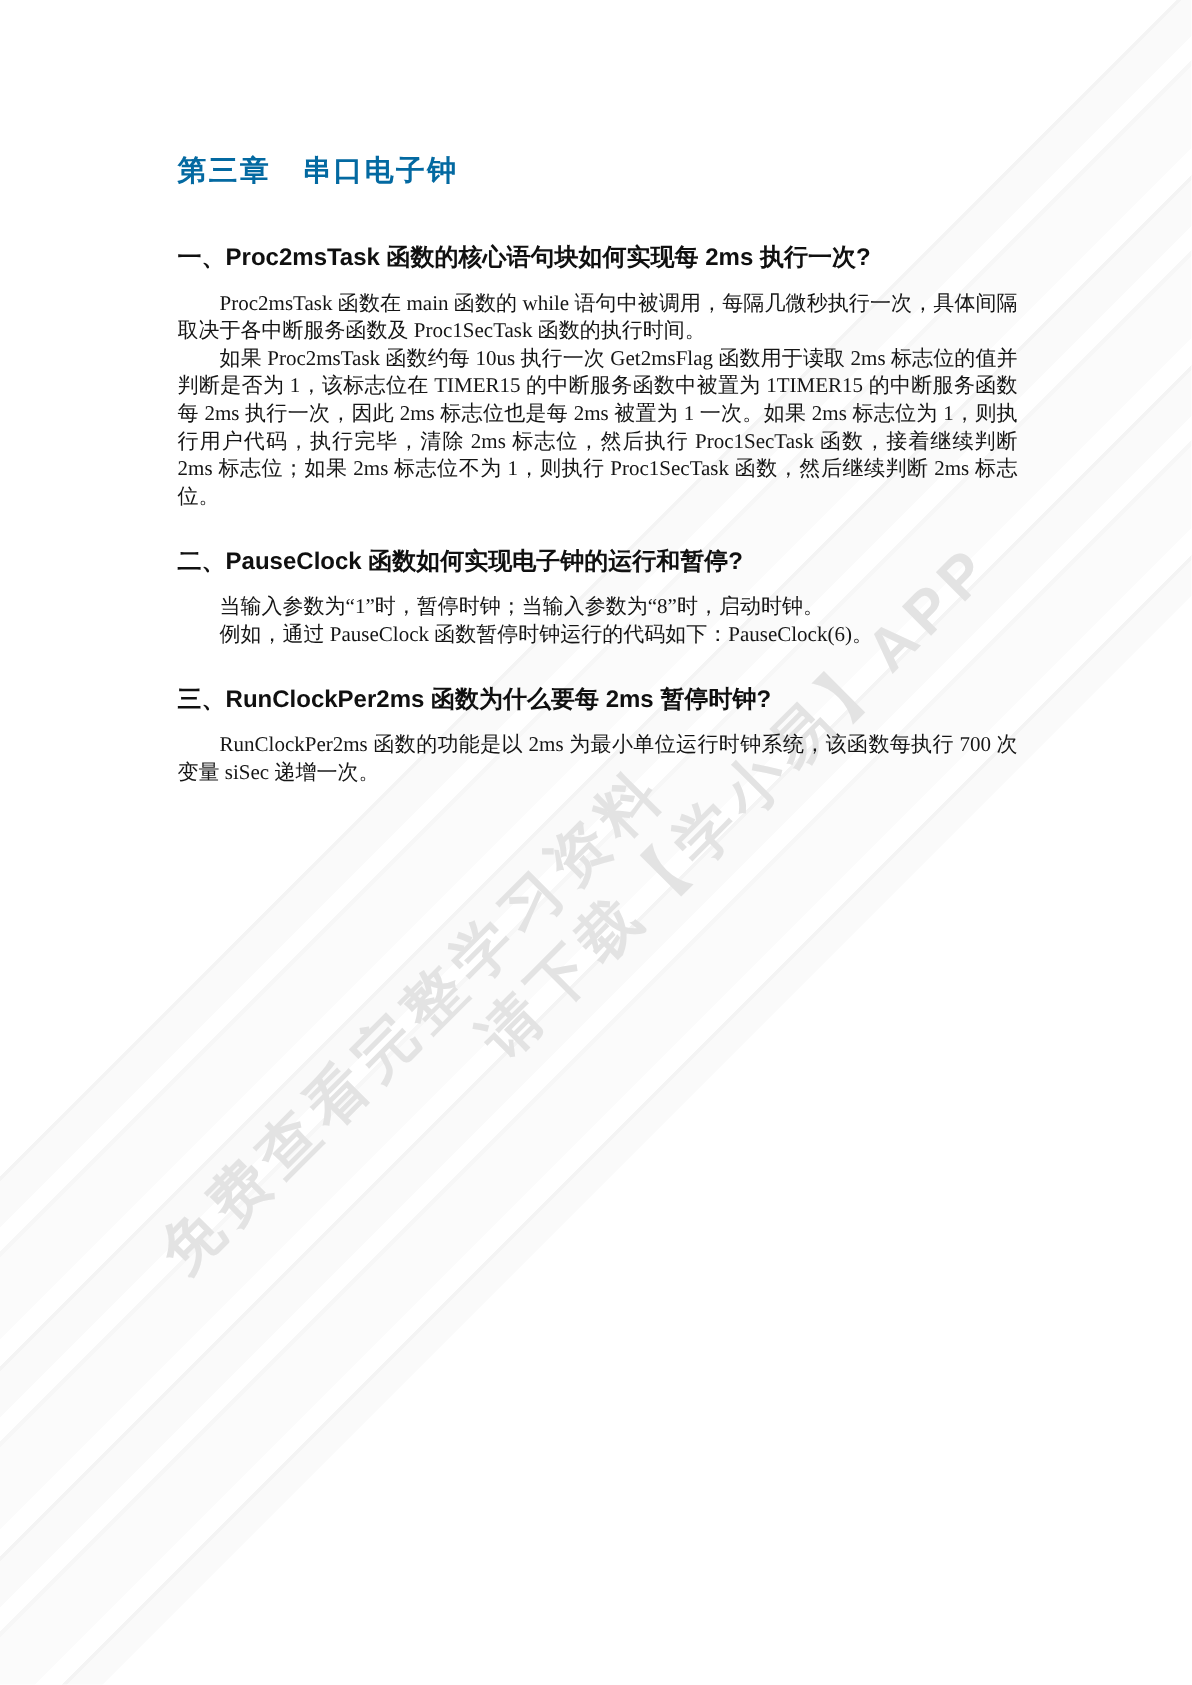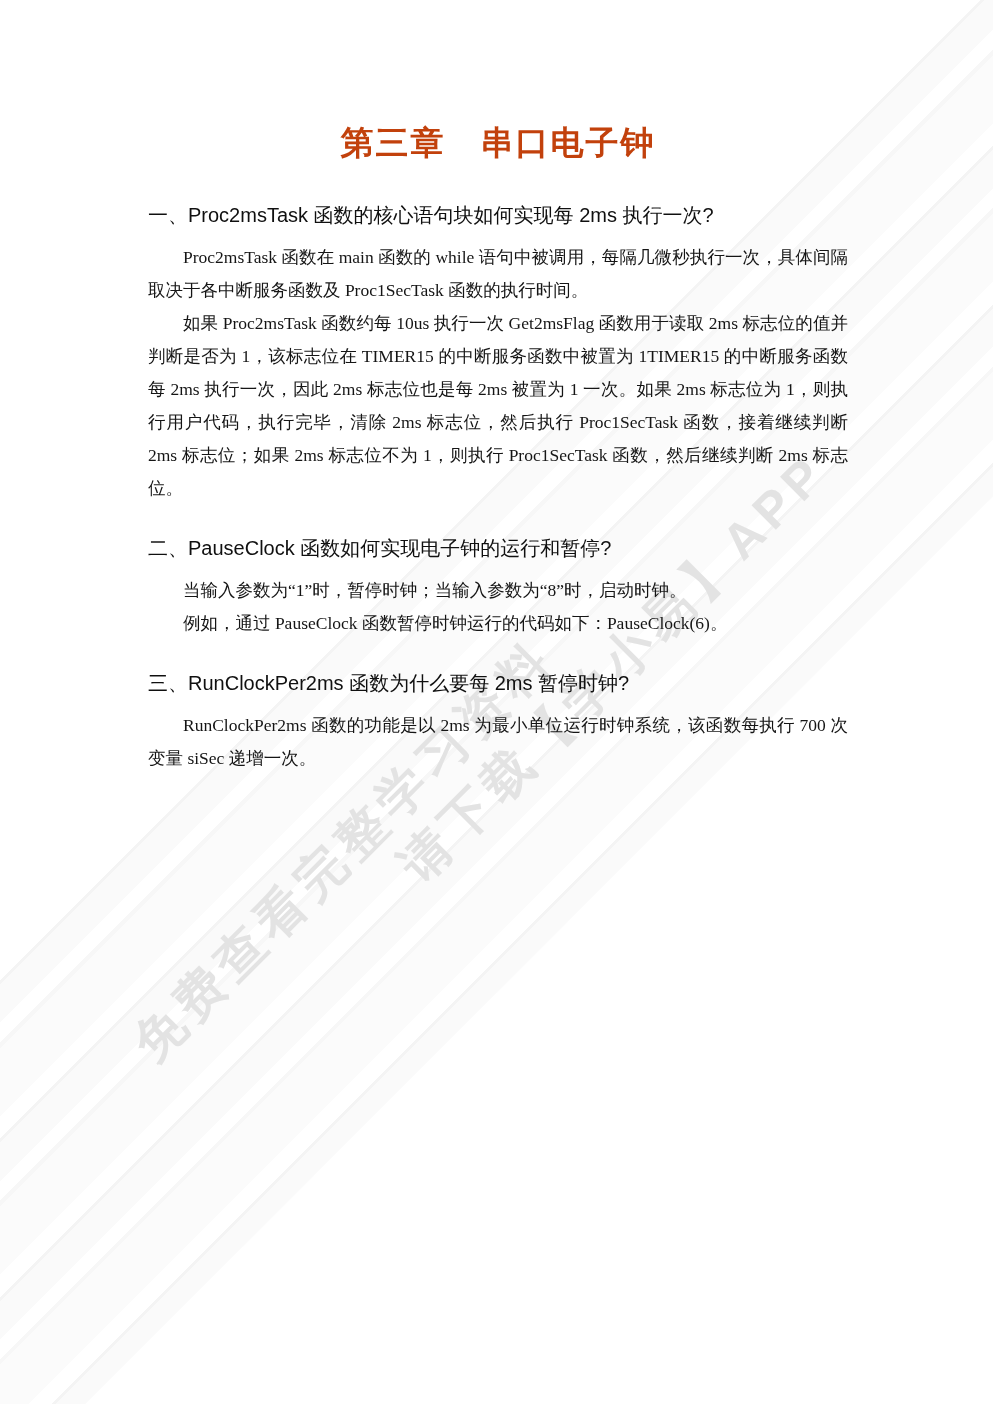--- a/index.html
+++ b/index.html
@@ -49,39 +49,39 @@
   
   .content {
     position:absolute; inset:0; z-index:1;
     box-sizing:border-box;
     padding:118px 145px 0 148px;
   }
   .doc-title {
     margin:0;
     font-family:"Liberation Sans", sans-serif;
     font-weight:800;
-    font-size:33px;
+    font-size:24px;
     line-height:50px;
     letter-spacing:2px;
-    text-align:center;
-    color:#c2410c;
+    text-align:left;
+    color:#0369a1;
   }
   .section-heading {
     margin:30px 0 13px 0;
     font-family:"Liberation Sans", sans-serif;
-    font-weight:400;
+    font-weight:700;
     font-size:20px;
     line-height:26px;
     color:#101010;
   }
   .section-heading.first { margin-top:34px; }
   .para {
     margin:0;
     font-size:17.5px;
-    line-height:33px;
+    line-height:23px;
     text-align:justify;
     text-indent:2em;
     word-break:break-word;
   }
 </style>
 </head>
 <body>
 
 <div class="page">
 

